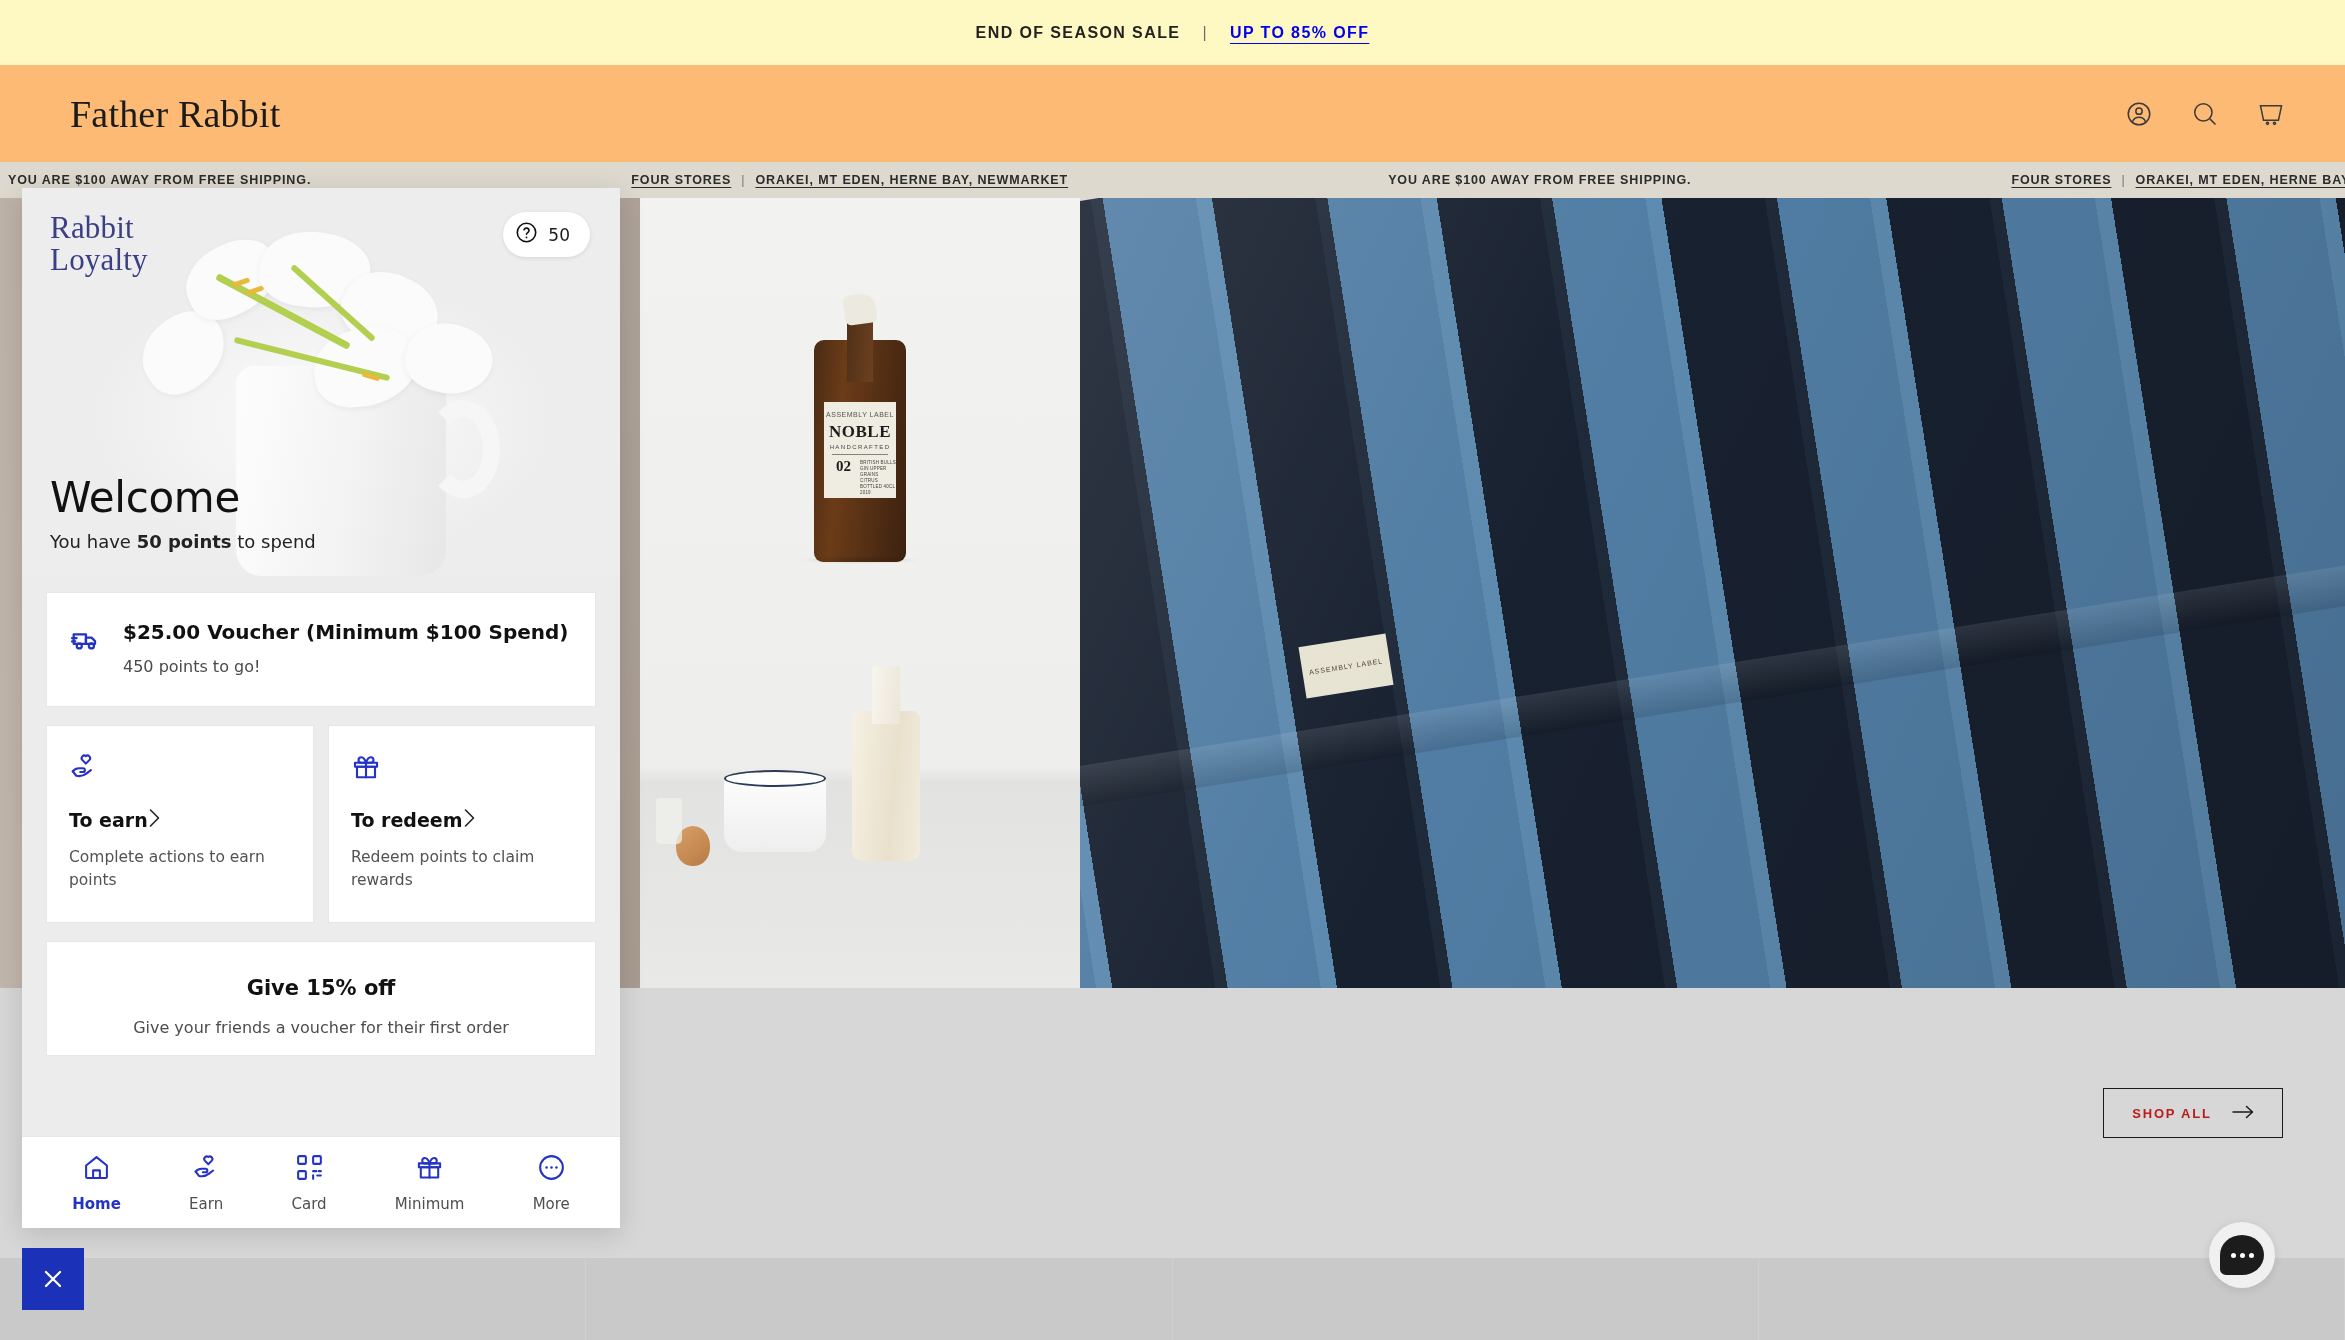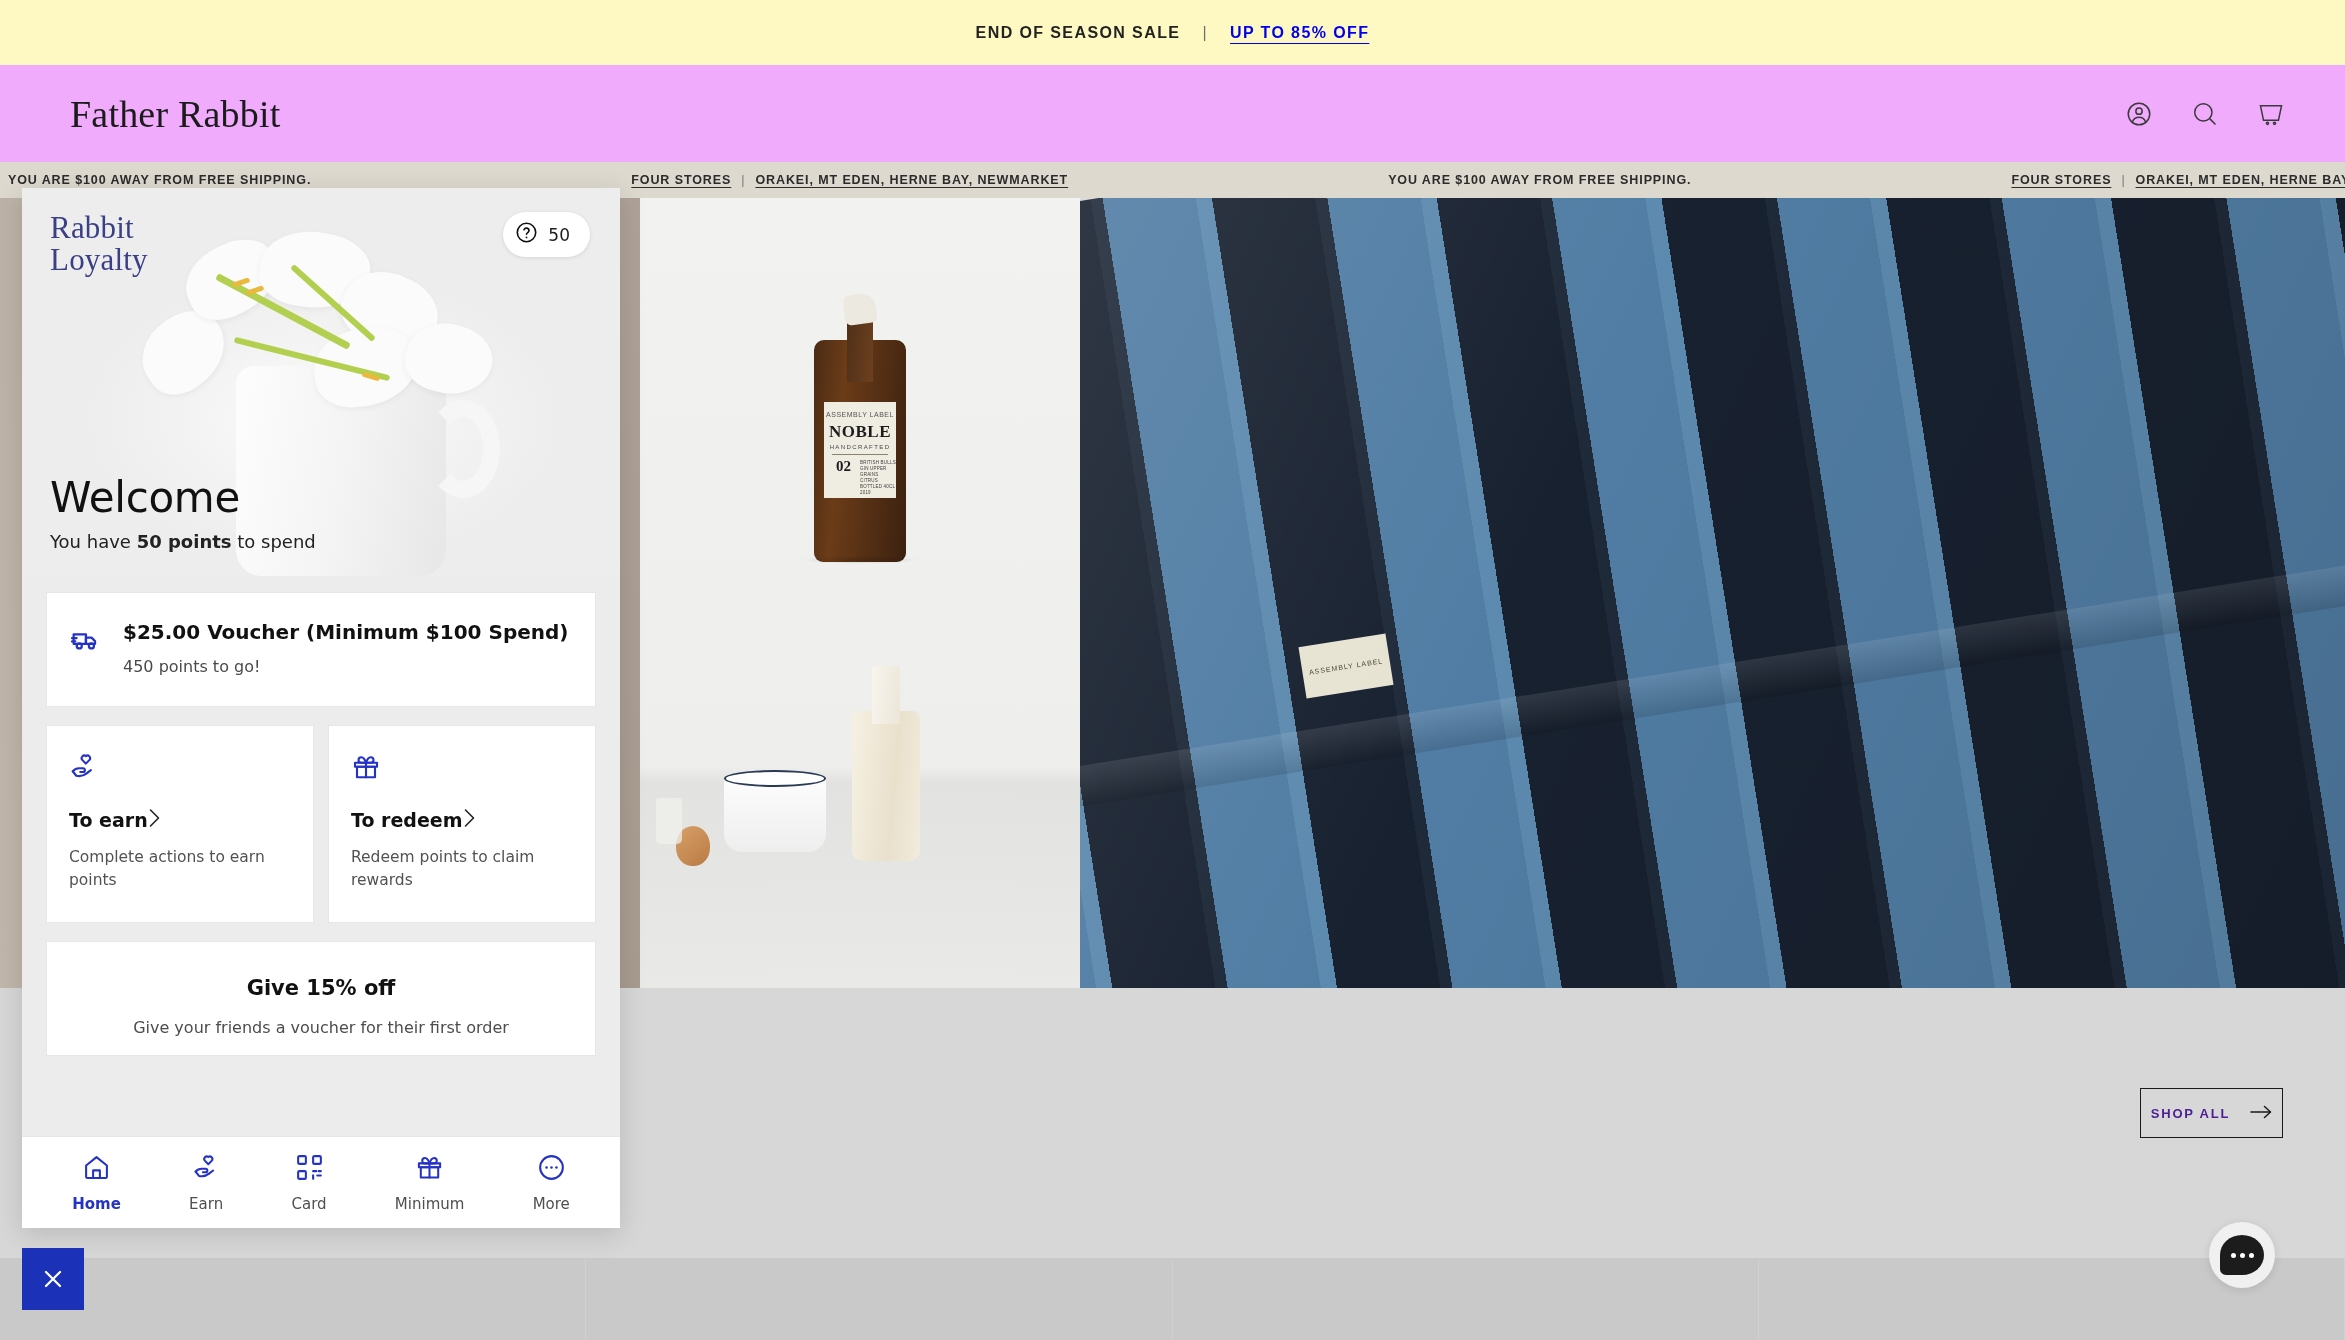--- a/index.html
+++ b/index.html
@@ -18,21 +18,21 @@
     height:65px; background:#fef9c3;
     display:flex; align-items:center; justify-content:center;
     gap:22px; font-size:16px; letter-spacing:1.4px; color:#222;
     font-weight:600;
   }
   .announce-bar .sep{ color:#6d6d6d; font-weight:400; }
   .announce-bar .ul{ text-decoration:underline; text-underline-offset:5px; }
 
   
   .nav{
-    height:97px; background:#f0abfc;
+    height:97px; background:#fdba74;
     display:flex; align-items:center; position:relative;
   }
   .logo{
     position:absolute; left:70px; top:50%; transform:translateY(-50%);
     font-family:"Liberation Serif", serif; font-size:38px; color:#1b1b1b;
     letter-spacing:.2px; white-space:nowrap;
   }
   .nav-links{
     margin:0 auto; display:flex; gap:0; align-items:center;
     padding-left:120px;
@@ -153,23 +153,23 @@
     background:#e7e3d2; transform:rotate(-9deg);
     display:flex; align-items:center; justify-content:center;
     font-size:7px; letter-spacing:1px; color:#4a4436; }
   .tw-sheen{ position:absolute; inset:0;
     background:linear-gradient(115deg,rgba(255,255,255,.10) 0%,transparent 38%,rgba(0,0,0,.12) 100%); }
 
   
   .lower{ height:270px; background:#d7d7d7; position:relative; }
   .shop-all{
     position:absolute; right:62px; top:100px;
-    width:143px; height:50px; border:1.6px solid #1a1a1a; background:transparent;
+    width:180px; height:50px; border:1.6px solid #1a1a1a; background:transparent;
     display:flex; align-items:center; justify-content:center; gap:20px;
-    font-size:13px; letter-spacing:1.8px; color:#4c1d95; font-weight:600;
+    font-size:13px; letter-spacing:1.8px; color:#b91c1c; font-weight:600;
     cursor:pointer;
   }
   .grid-row{ display:flex; height:220px; background:#c9c9c9; }
   .grid-cell{ flex:1; border-right:1px solid #d0d0d0; }
 
   
   .chat{
     position:absolute; right:70px; bottom:52px; width:66px; height:66px;
     border-radius:50%; background:#f0f0f0; display:flex; align-items:center; justify-content:center;
     box-shadow:0 2px 10px rgba(0,0,0,.10); cursor:pointer;

